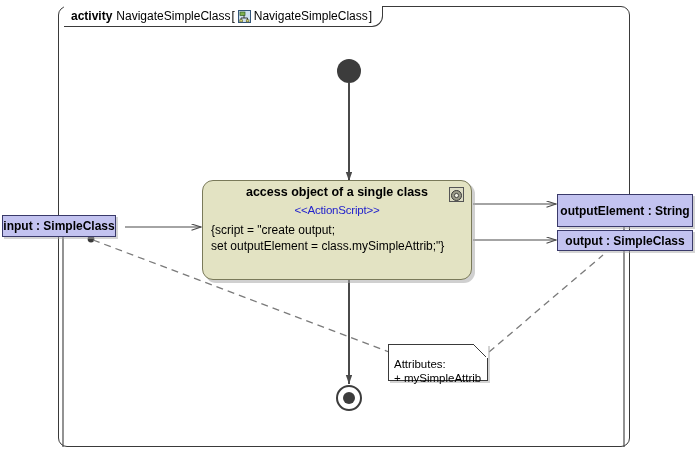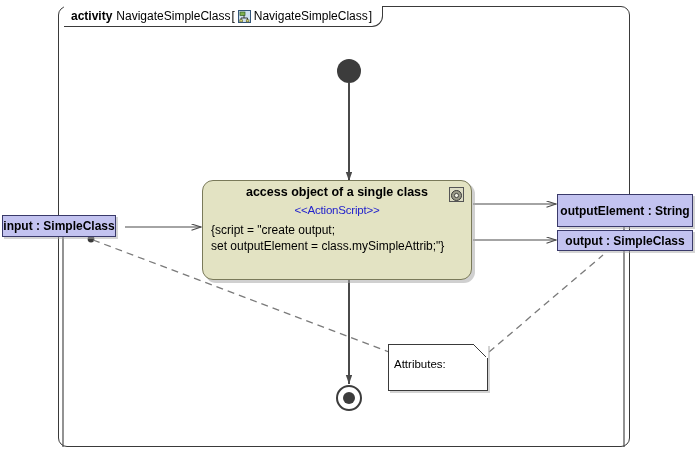--- a/index.html
+++ b/index.html
@@ -153,21 +153,21 @@
   }
   #pin-input  { left: 2px;   top: 215px; width: 114px; height: 22px; }
   #pin-outel  { left: 557px; top: 194px; width: 136px; height: 33px; }
   #pin-output { left: 557px; top: 230px; width: 136px; height: 21px; }
   
   #note {
     position: absolute;
     left: 388px;
     top: 344px;
     width: 100px;
-    height: 47px;
+    height: 37px;
     background: #ffffff;
     border: 1px solid #3a3a3a;
     box-sizing: border-box;
     box-shadow: 2px 2px 0 rgba(175,175,175,0.55);
   }
   #note-fold-line {
     position: absolute;
     right: -1px;
     top: -1px;
     width: 21px;
@@ -280,18 +280,19 @@
   <div id="note">
     <div id="note-fold-line">
       <svg width="21" height="21" viewBox="0 0 21 21" xmlns="http://www.w3.org/2000/svg">
         <path d="M20,0 L20,14 L6,0 z" fill="#ffffff"></path>
         <path d="M6,0 L20,14" stroke="#3a3a3a" stroke-width="1" fill="none"></path>
         <path d="M20,14 L20,0" stroke="#ffffff" stroke-width="2" fill="none"></path>
       </svg>
     </div>
     <div id="note-text">
       <div>Attributes:</div>
+      <div>+ mySimpleAttrib</div>
     </div>
   </div>
 
   <div id="final-node"></div>
 
 </div>
 
 </body></html>

